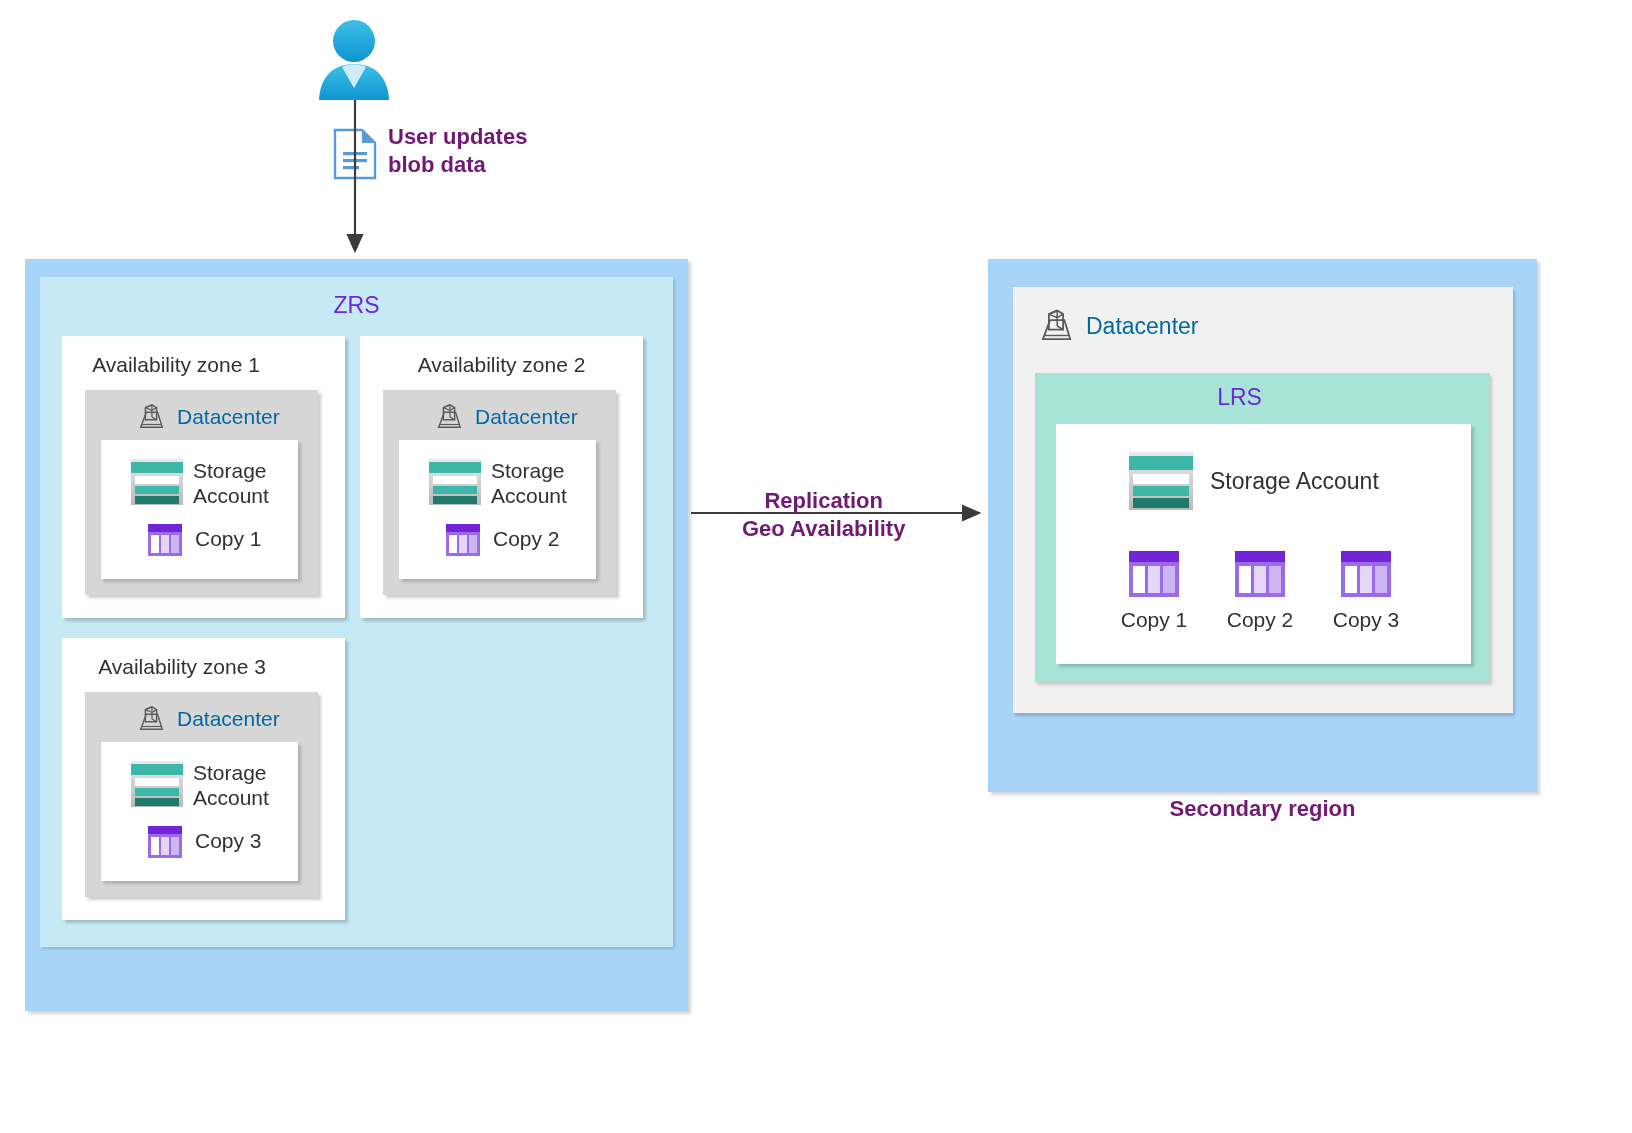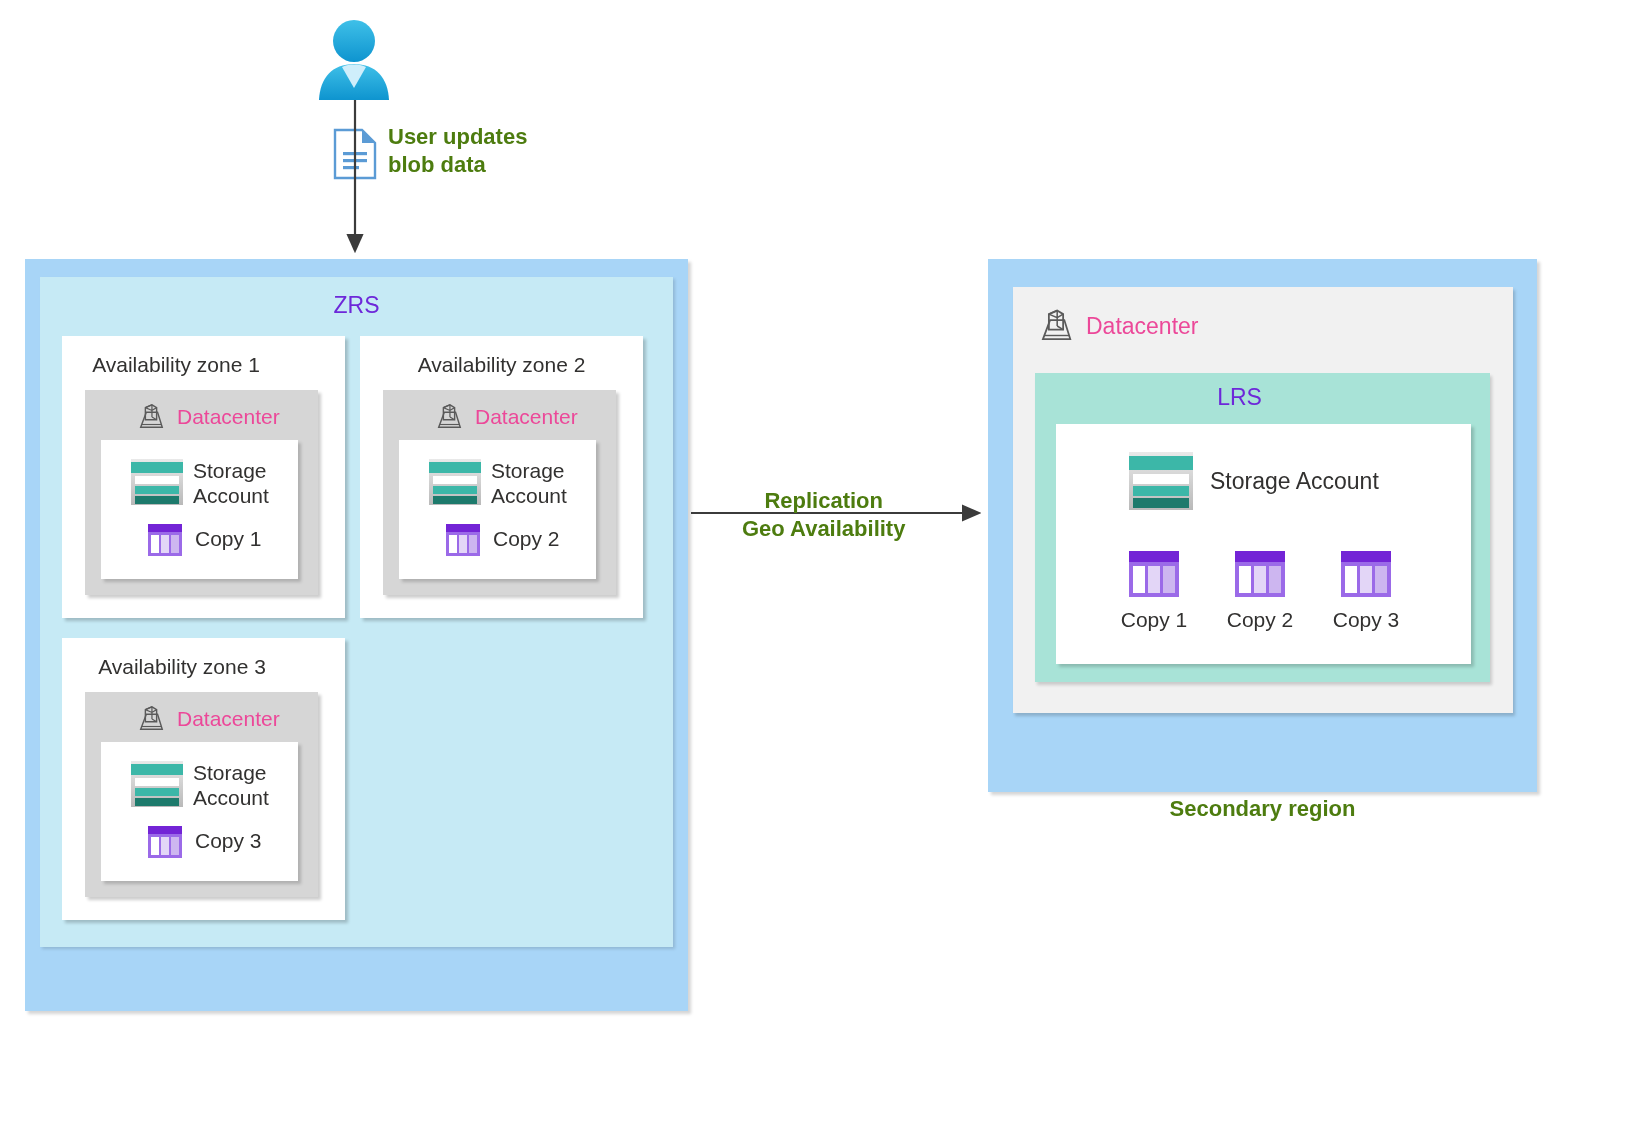--- a/index.html
+++ b/index.html
@@ -67,21 +67,21 @@
     position: absolute;
     text-align: center;
     font-size: 21px;
     color: #323130;
     white-space: nowrap;
   }
   .bold-label {
     position: absolute;
     font-weight: bold;
     font-size: 22px;
-    color: #4d7c0f;
+    color: #701a75;
     white-space: nowrap;
     line-height: 1.28;
   }
   .item-label {
     position: absolute;
     font-size: 21px;
     color: #323130;
     line-height: 1.18;
     white-space: pre-line;
   }
@@ -91,21 +91,21 @@
     color: #323130;
     text-align: center;
     white-space: nowrap;
   }
   .dc-row {
     position: absolute;
     display: flex;
     align-items: center;
     gap: 11px;
     font-size: 21px;
-    color: #ec4899;
+    color: #0369a1;
     white-space: nowrap;
   }
 
   
   .sa-icon {
     position: absolute;
     width: 52px; height: 46px;
     background: linear-gradient(180deg,#e9e9e9 0%,#b9b9b9 100%);
     padding: 0;
     box-sizing: border-box;

